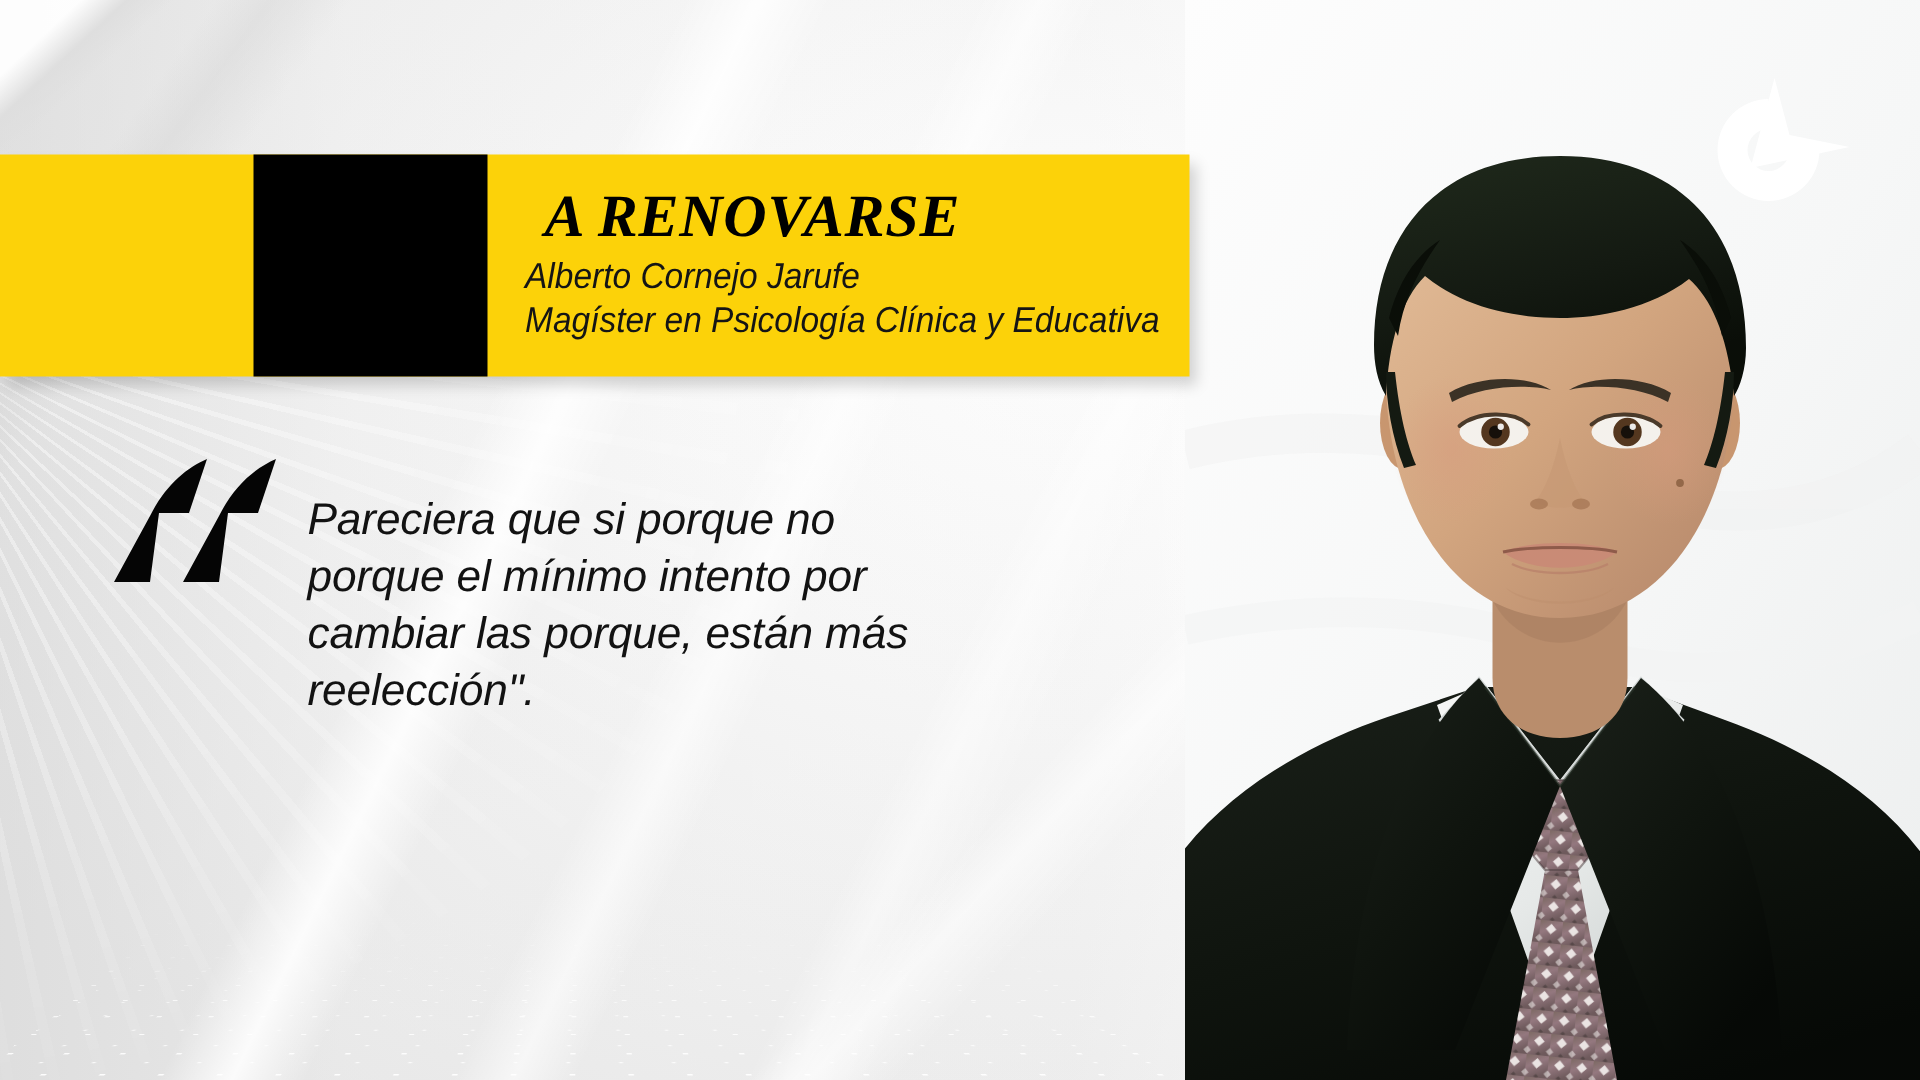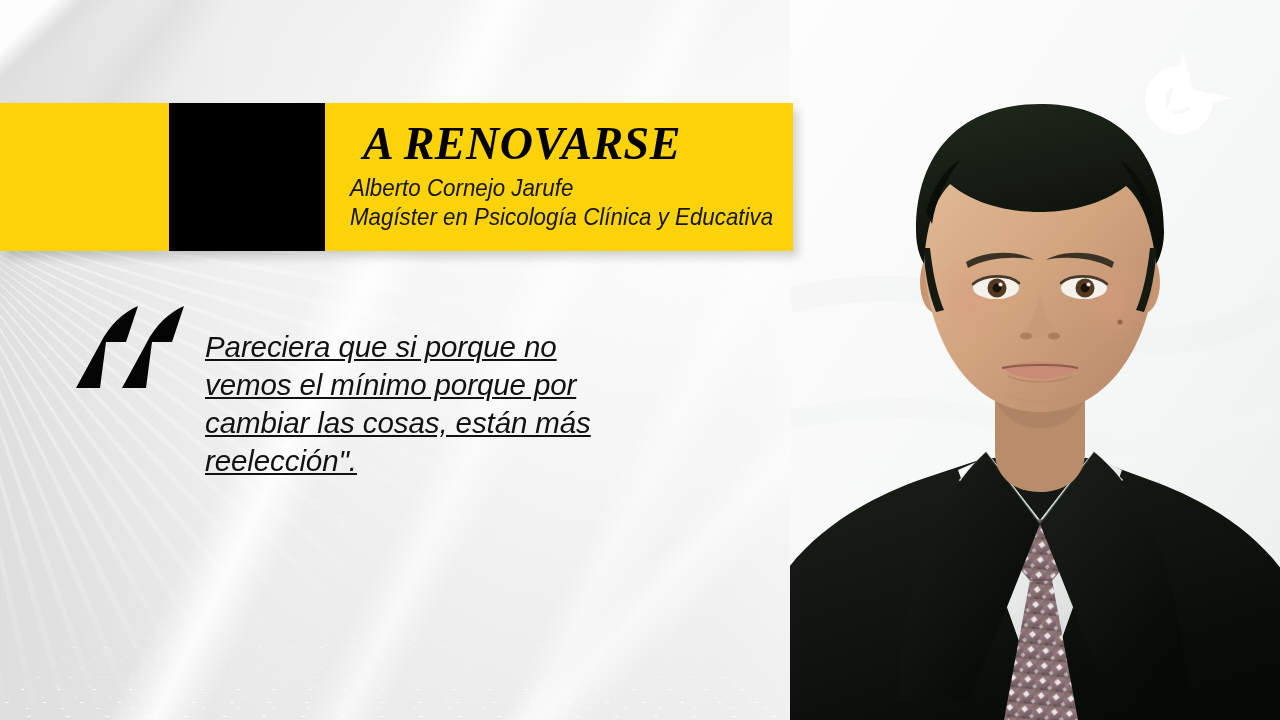--- a/index.html
+++ b/index.html
@@ -106,21 +106,21 @@
   .banner-text{
     position:absolute; left:345px; top:0;
     width:448px; height:148px;
     display:flex; flex-direction:column;
     justify-content:center;
     padding-bottom:2px;
   }
   .headline{
     font-family:"Liberation Serif", serif;
     font-weight:bold; font-style:italic;
-    font-size:46px; line-height:1.0;
+    font-size:40px; line-height:1.0;
     letter-spacing:.5px;
     color:#000;
     white-space:nowrap;
     margin-left:18px;
     margin-bottom:6px;
   }
   .byline{
     font-family:"Liberation Sans", sans-serif;
     font-style:italic;
     font-size:24px; line-height:1.22;
@@ -138,21 +138,20 @@
   }
   .quote-text{
     position:absolute; left:205px; top:328px;
     width:420px;
     font-family:"Liberation Sans", sans-serif;
     font-style:italic;
     font-size:29.5px;
     line-height:1.285;
     color:#121212;
     letter-spacing:-.1px;
-    text-decoration:underline;
   }
   .quote-text span{ display:block; white-space:nowrap; }
 
   
   .logo{
     position:absolute; right:45px; top:50px;
     width:112px; height:104px;
   }
 
   
@@ -316,22 +315,22 @@
 
   <div class="quote-mark">
     <svg width="120" height="100" viewBox="0 0 120 100" xmlns="http://www.w3.org/2000/svg">
       <path d="M6 88 L30 44 C40 24 54 12 68 6 L56 42 L36 42 L30 88 Z" fill="#050505"></path>
       <path d="M52 88 L76 44 C86 24 100 12 114 6 L102 42 L82 42 L76 88 Z" fill="#050505"></path>
     </svg>
   </div>
 
   <div class="quote-text">
     <span>Pareciera que si porque no</span>
-    <span>vemos el mínimo porque por</span>
-    <span>cambiar las cosas, están más</span>
+    <span>porque el mínimo intento por</span>
+    <span>cambiar las porque, están más</span>
     <span>reelección".</span>
   </div>
 
   <div class="logo">
     <svg width="112" height="104" viewBox="0 0 112 104" xmlns="http://www.w3.org/2000/svg">
       <path d="M56 16 A34 34 0 1 0 90 50 L70 50 A14 14 0 1 1 56 36 Z" fill="#ffffff"></path>
       <path d="M60 2 L70 40 L110 48 L44 62 Z" fill="#ffffff"></path>
     </svg>
   </div>
 

